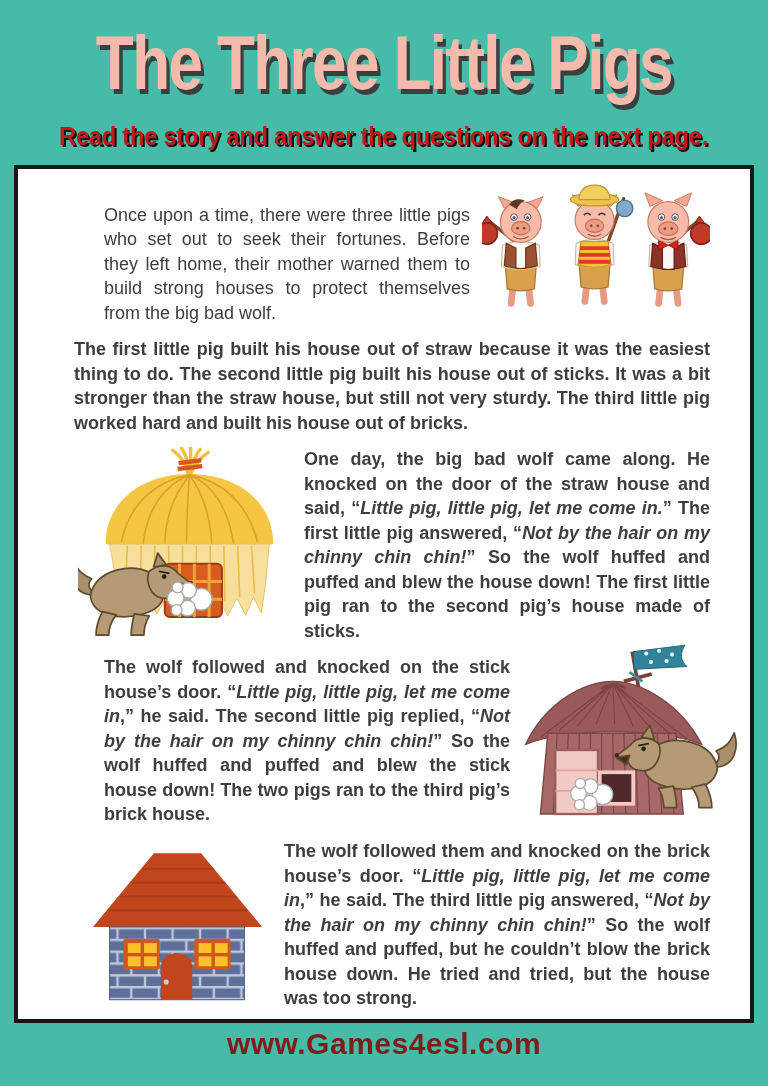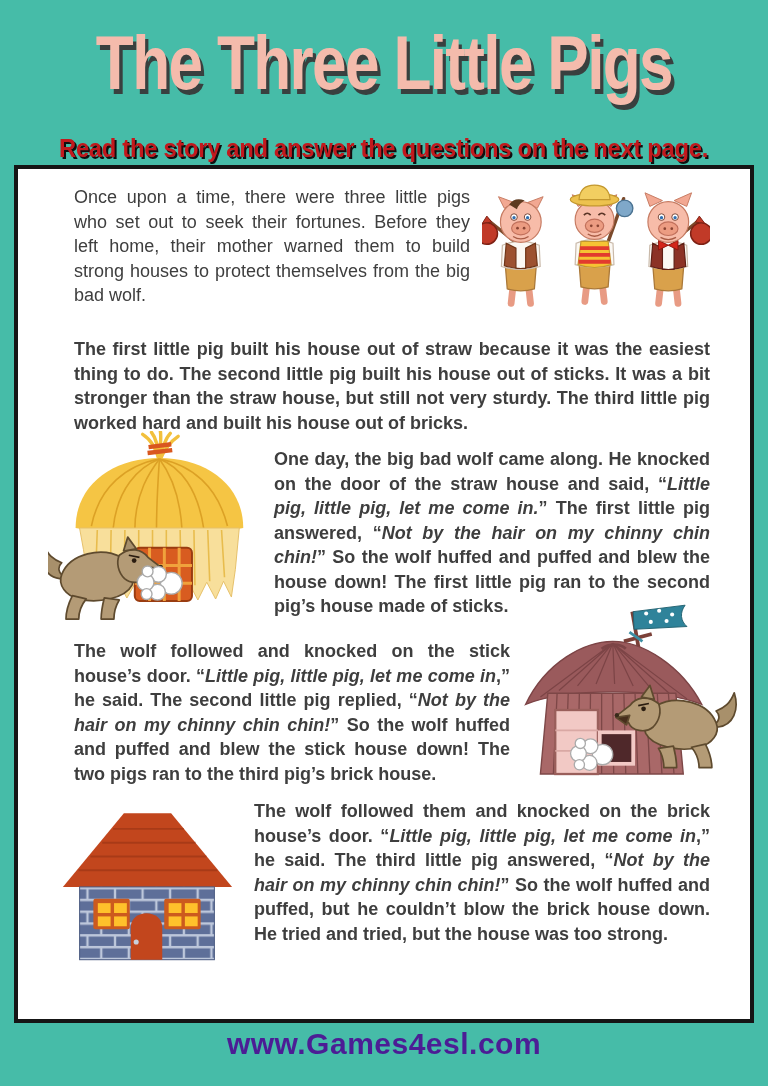--- a/index.html
+++ b/index.html
@@ -8,49 +8,49 @@
     background:#46BCA8;
     font-family:"Liberation Sans",sans-serif;
   }
   .title-wrap{text-align:center;margin-top:24px;height:86px;}
   .page-title{
     display:inline-block;margin:0;white-space:nowrap;
     font-size:74px;font-weight:bold;line-height:1.05;letter-spacing:-2px;
     color:#F4BBAC;text-shadow:4px 5px 0 #39403F;
     transform:scale(0.84,1.02);transform-origin:center top;
   }
-  .subtitle-wrap{text-align:center;margin-top:24px;height:34px;}
+  .subtitle-wrap{text-align:center;margin-top:12px;height:34px;}
   .subtitle{
     display:inline-block;white-space:nowrap;
     font-size:25px;font-weight:bold;letter-spacing:-0.3px;
     color:#C2191D;text-shadow:2px 2px 0 #0F0F0F;
     transform:scaleX(0.95);transform-origin:center top;
   }
   .card{
     position:absolute;left:14px;top:165px;width:740px;height:858px;
     box-sizing:border-box;background:#FFFFFF;border:4px solid #151515;
     padding:16px 40px 8px 56px;overflow:hidden;
   }
   .para{
     margin:0;font-size:18px;line-height:24.5px;color:#3E3E3E;
     text-align:justify;
   }
   .para .it{font-style:italic;}
-  .row{display:flex;align-items:flex-start;}
+  .row{display:flex;align-items:flex-end;margin-left:30px;}
   .mt12{margin-top:12px;font-weight:bold;}
   .mt10{margin-top:10px;}
   .illus{flex:0 0 auto;display:block;}
   .pigs-svg{width:228px;height:146px;margin-left:12px;margin-top:-6px;}
   .straw-svg{width:212px;height:196px;margin-left:-26px;margin-right:14px;margin-top:-16px;}
   .stick-svg{width:218px;height:192px;margin-left:10px;margin-right:-28px;margin-top:-44px;}
   .brick-svg{width:182px;height:178px;margin-left:-18px;margin-right:16px;margin-top:-6px;}
   .grow{flex:1 1 auto;}
   .footer{
     position:absolute;left:0;top:1027px;width:768px;text-align:center;
-    font-size:30px;font-weight:bold;color:#4c1d95;letter-spacing:0.5px;
+    font-size:30px;font-weight:bold;color:#7f1d1d;letter-spacing:0.5px;
   }
 </style>
 </head>
 <body>
 
 <svg width="0" height="0" style="position:absolute" aria-hidden="true">
   <defs>
     <g id="wolf">
       <g stroke="#5E4A2E" stroke-width="1.6" stroke-linejoin="round">
         <path d="M22,42 C8,40 2,26 7,10 C11,20 16,24 24,27 C20,31 20,37 28,41 Z" fill="#A8906B"></path>

